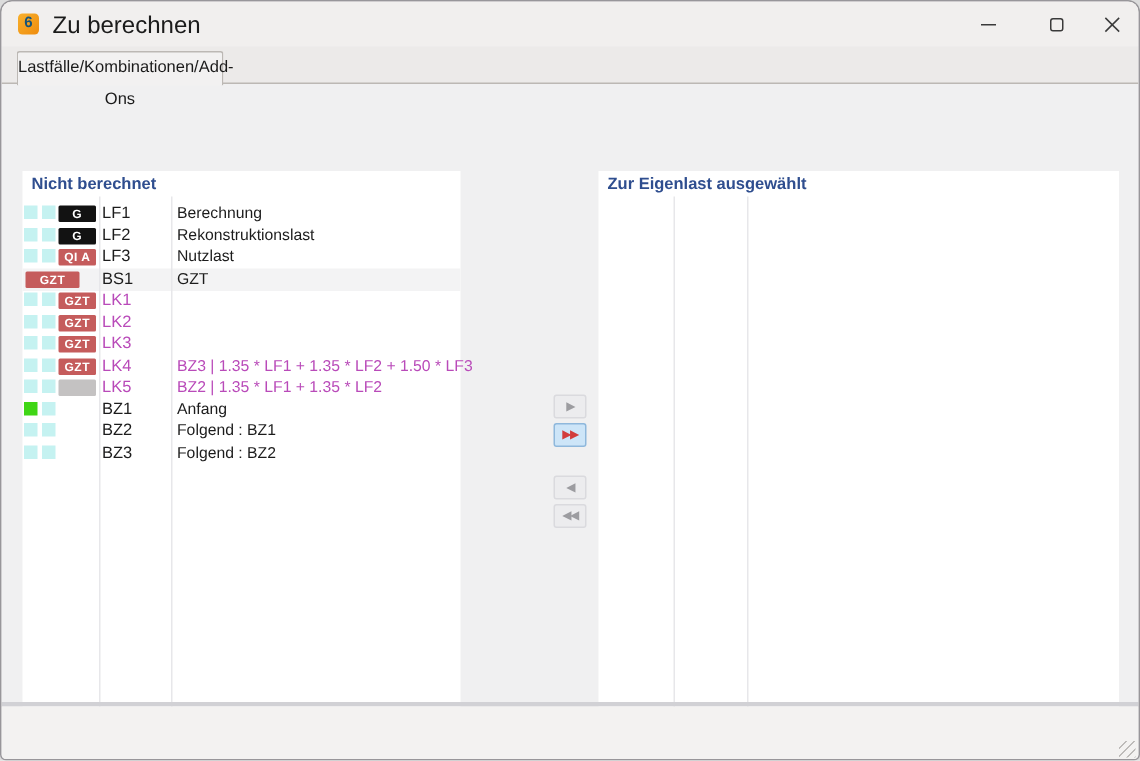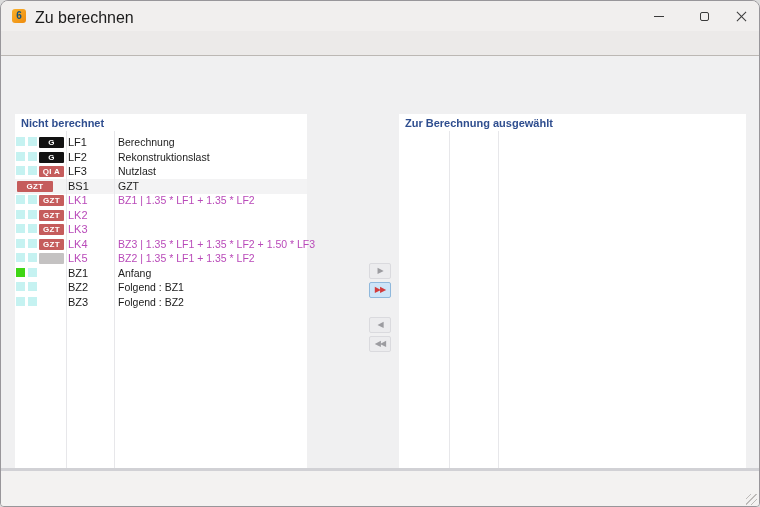--- a/index.html
+++ b/index.html
@@ -95,20 +95,21 @@
       </div>
     <div class="winbtn" id="btn-close">
         <span class="xwrap">
           <i class="a"></i>
           <i class="b"></i>
         </span>
       </div>
   </div>
 
   <div class="tabstrip"></div>
+  <div class="tab">Lastfälle/Kombinationen/Add-Ons</div>
 
   <div class="pane">
 
     <div class="list" id="list-left">
       <div class="list-header">Nicht berechnet</div>
       <div id="rows">
           <div class="lrow" style="top: 21px;">
             <span class="cb c1" style="background: var(--checkbox-cyan);"></span>
             <span class="cb c2" style="background: var(--checkbox-cyan);"></span>
             <span class="bdg black">G</span>
@@ -132,21 +133,20 @@
           <div class="lrow hl" style="top: 64.5px;">
             <span class="gbdg red">GZT</span>
             <span class="nm">BS1</span>
             <span class="ds">GZT</span>
           </div>
           <div class="lrow" style="top: 79px;">
             <span class="cb c1" style="background: var(--checkbox-cyan);"></span>
             <span class="cb c2" style="background: var(--checkbox-cyan);"></span>
             <span class="bdg red">GZT</span>
             <span class="nm magenta">LK1</span>
-            <span class="ds magenta">BZ1 | 1.35 * LF1 + 1.35 * LF2</span>
           </div>
           <div class="lrow" style="top: 93.5px;">
             <span class="cb c1" style="background: var(--checkbox-cyan);"></span>
             <span class="cb c2" style="background: var(--checkbox-cyan);"></span>
             <span class="bdg red">GZT</span>
             <span class="nm magenta">LK2</span>
           </div>
           <div class="lrow" style="top: 108px;">
             <span class="cb c1" style="background: var(--checkbox-cyan);"></span>
             <span class="cb c2" style="background: var(--checkbox-cyan);"></span>
@@ -189,21 +189,21 @@
       <div class="vline" style="left:51px"></div>
       <div class="vline" style="left:99px"></div>
     </div>
 
     <div class="tbtn" id="t-add">▶</div>
     <div class="tbtn" id="t-addall">▶▶</div>
     <div class="tbtn" id="t-rem">◀</div>
     <div class="tbtn" id="t-remall">◀◀</div>
 
     <div class="list" id="list-right">
-      <div class="list-header">Zur Berechnung ausgewählt</div>
+      <div class="list-header">Zur Eigenlast ausgewählt</div>
       <div class="vline" style="left:50px"></div>
       <div class="vline" style="left:99px"></div>
     </div>
 
     <div id="filter">
       <span class="swatch"></span>
       <span class="filter-label">Alle (12)</span>
       <span class="chev"></span>
     </div>
     <div class="smbtn" id="btn-selall">

